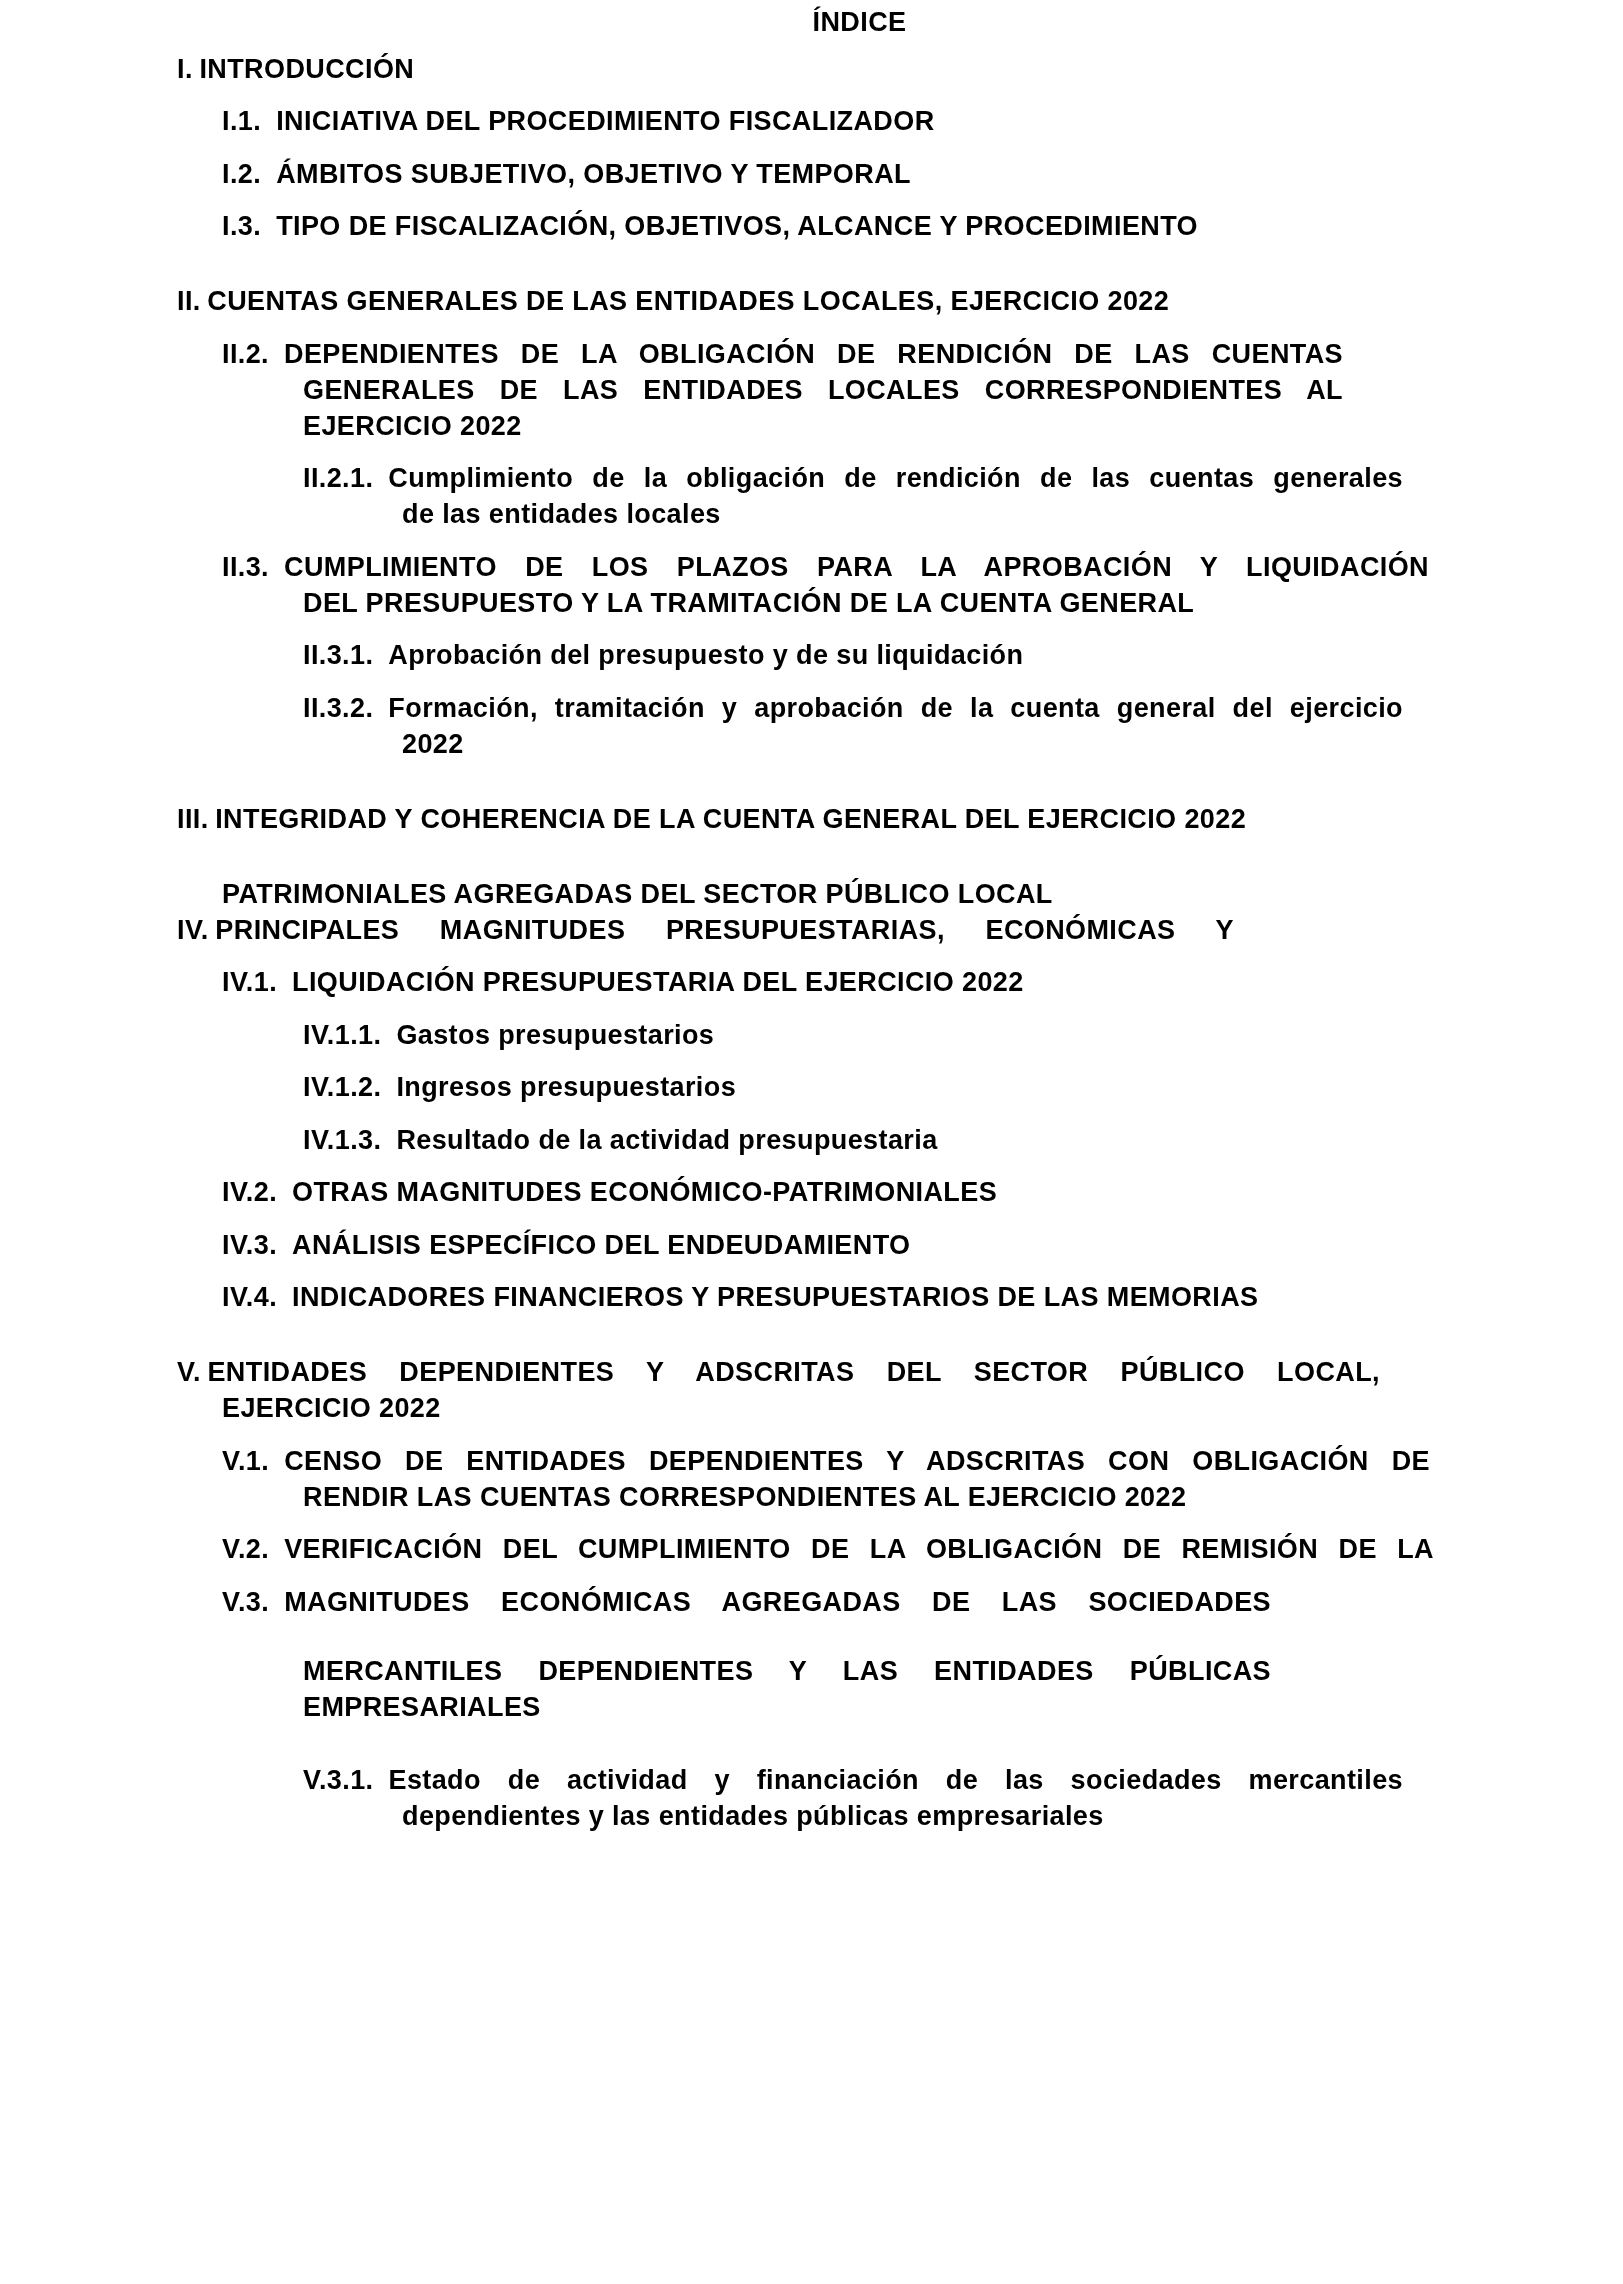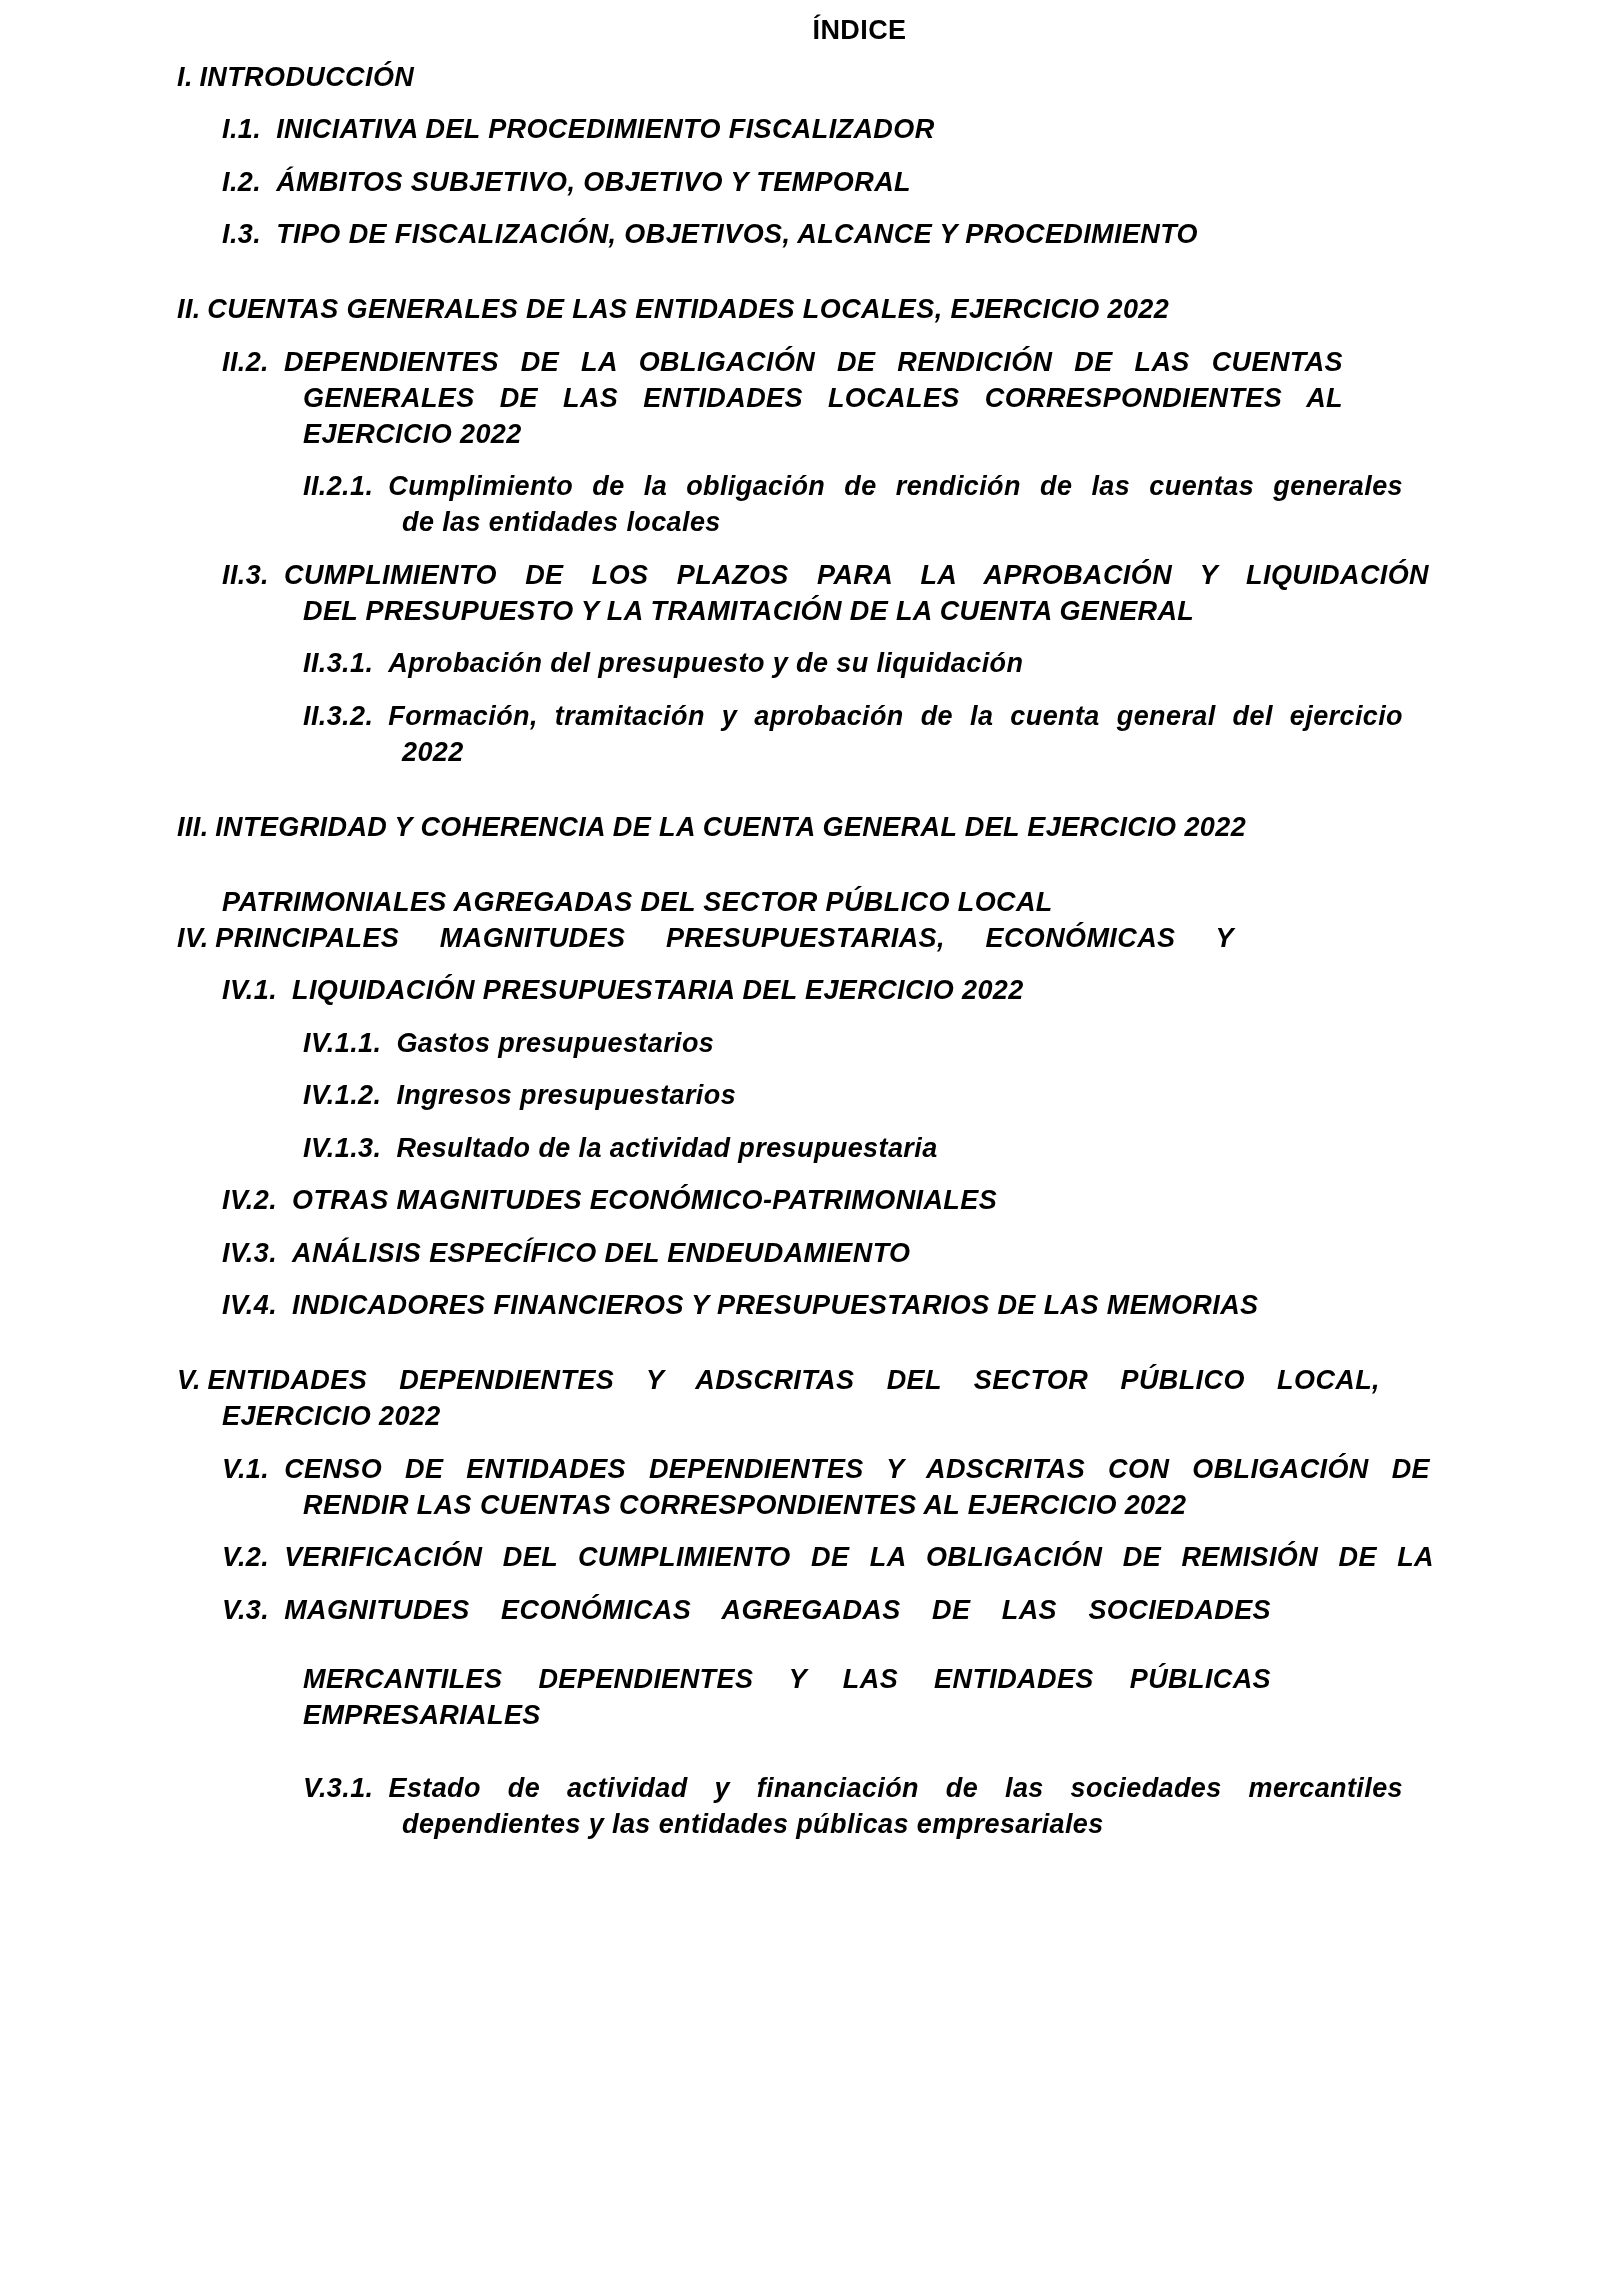--- a/index.html
+++ b/index.html
@@ -6,27 +6,27 @@
   body {
     width: 1623px; height: 2284px;
     background: #ffffff; color: #000000;
     font-family: "Liberation Sans", "DejaVu Sans", sans-serif;
     font-weight: 700;
     font-size: 27px;
     letter-spacing: 0.4px;
     overflow: hidden;
   }
   .page { width: 1623px; height: 2284px; position: relative; }
-  .toc { display: block; padding-top: 12px; }
+  .toc { display: block; padding-top: 4px; }
   .title {
     margin: 0; padding: 0 0 0 96px;
     font-size: 27px; font-weight: 700;
     line-height: 36px; text-align: center;
   }
-  .entry { margin: 16.5px 0 0 0; font-style: italic; }
+  .entry { margin: 16.5px 0 0 0; }
   div.entry:first-of-type { margin-top: 10.7px; }
   .line { line-height: 36px; white-space: nowrap; text-align: left; }
   .line.stretch {
     white-space: normal;
     text-align: justify;
     text-align-last: justify;
   }
   .lvl1 { padding-left: 222px; margin-top: 39px; }
   .lvl1 .first { text-indent: -45px; }
   .lvl2 { padding-left: 303px; }

